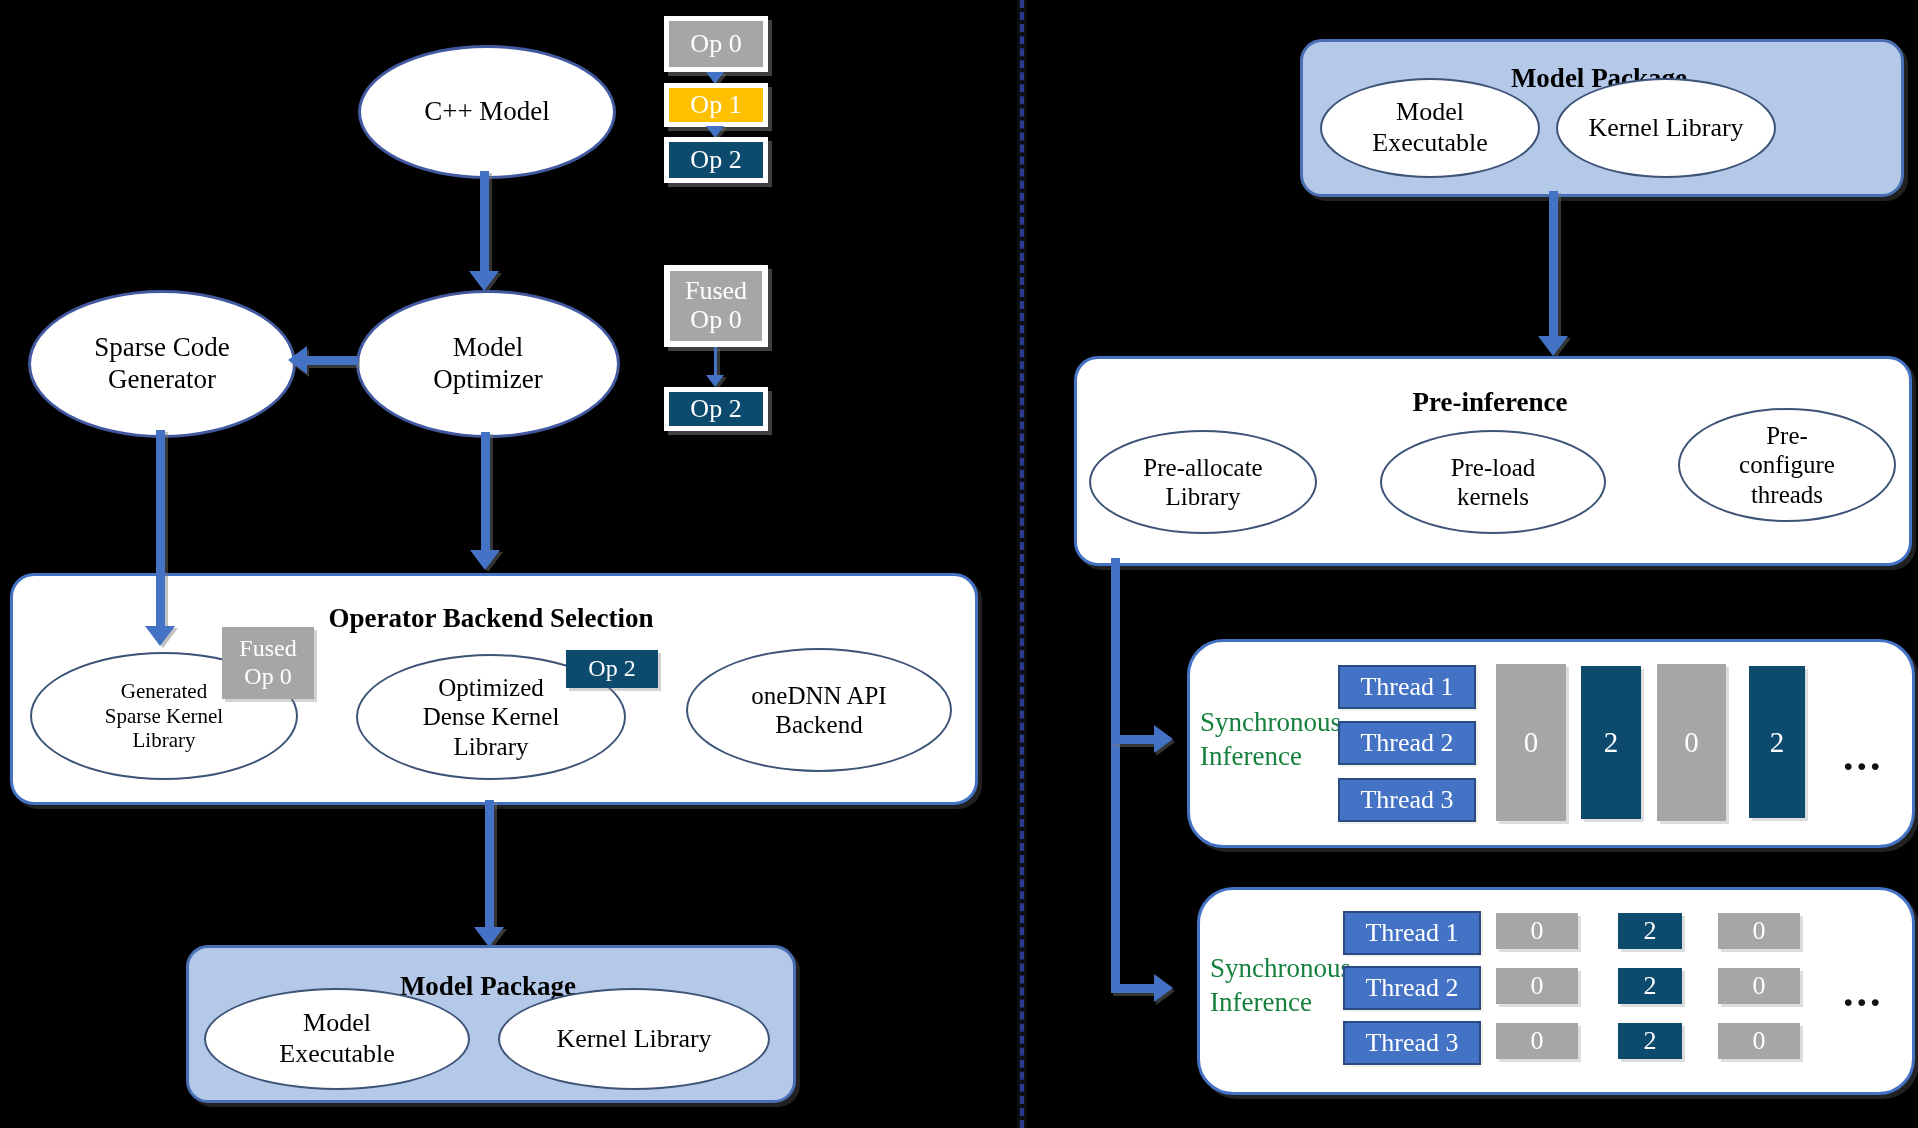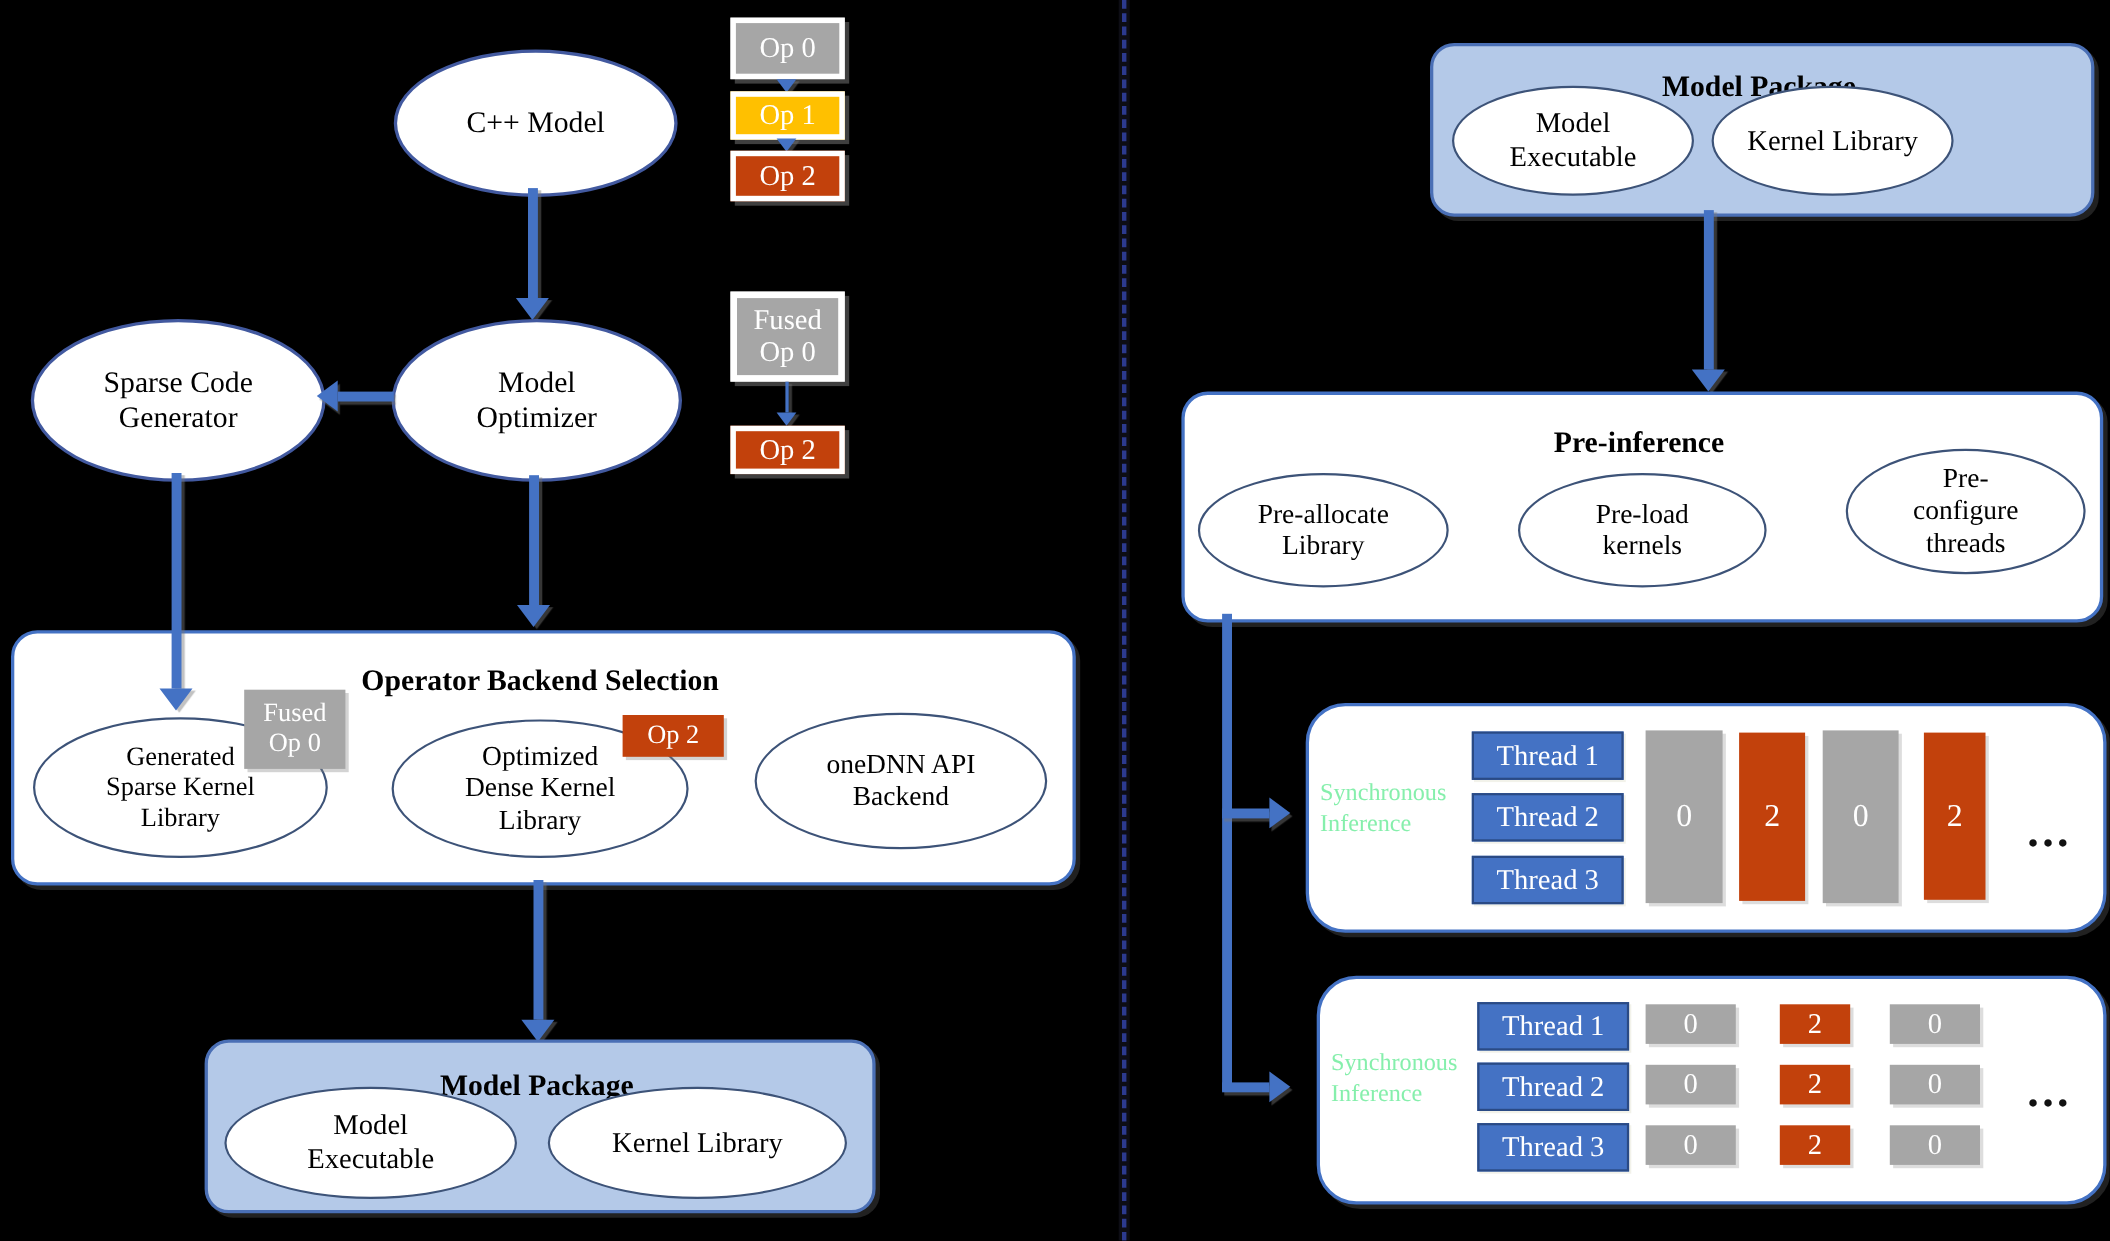--- a/index.html
+++ b/index.html
@@ -32,21 +32,21 @@
   }
 
   
   .opbox{
     position:absolute; border:5px solid #fff; box-shadow:4px 4px 0 rgba(125,125,125,0.5);
     display:flex; align-items:center; justify-content:center; color:#fff; font-size:26px;
     text-align:center; line-height:1.1;
   }
   .fill-gray{background:#A6A6A6;}
   .fill-yellow{background:#FFC000;}
-  .fill-blue{background:#c2410c;}
+  .fill-blue{background:#0c4a6e;}
 
   
   .badge{
     position:absolute; display:flex; align-items:center; justify-content:center;
     color:#fff; font-size:24px; text-align:center; line-height:1.15; z-index:5;
     box-shadow:3px 3px 0 rgba(130,130,130,0.35);
   }
 
   
   .arrow-v{position:absolute; display:flex; flex-direction:column; align-items:center;
@@ -71,21 +71,21 @@
     display:flex; align-items:center; justify-content:center; color:#fff; font-size:26px;
     box-shadow:2px 2px 0 rgba(205,205,170,0.25);
   }
 
   
   .qcell{
     position:absolute; display:flex; align-items:center; justify-content:center;
     color:#fff; font-size:29px; box-shadow:3px 3px 0 rgba(120,120,120,0.25);
   }
 
-  .sync-label{position:absolute; font-size:22px; line-height:1.25; color:#86efac;}
+  .sync-label{position:absolute; font-size:27px; line-height:1.25; color:#15803d;}
   .ellipsis{position:absolute; font-weight:bold; font-size:42px; letter-spacing:3px; color:#111; line-height:0;}
 
   
   .divider{position:absolute; top:0; bottom:0; width:10px; background:#0d0d14;}
   .divider .dash{position:absolute; left:3px; top:0; bottom:0; width:0; border-left:4px dashed #2c3a8f;}
 </style>
 </head>
 <body>
 
 <div id="canvas">
@@ -120,21 +120,21 @@
   </div>
 
   <div class="arrow-v" style="left:469px;top:432px;width:32px;height:138px;">
     <div class="shaft"></div>
     <div class="head"></div>
   </div>
 
   <div class="bigbox" style="left:10px;top:573px;width:962px;height:226px;"></div>
   <div class="boxtitle" style="left:10px;top:588px;width:962px;">Operator Backend Selection</div>
 
-  <div class="ellipse thin" style="left:30px;top:652px;width:264px;height:124px;font-size:24px;">
+  <div class="ellipse thin" style="left:30px;top:652px;width:264px;height:124px;font-size:21px;">
     <span class="pre">Generated
 Sparse Kernel
 Library</span>
   </div>
   <div class="badge fill-gray" style="left:222px;top:627px;width:92px;height:72px;">
     <span class="pre">Fused
 Op 0</span>
   </div>
 
   <div class="ellipse thin" style="left:356px;top:654px;width:266px;height:122px;font-size:25px;">

